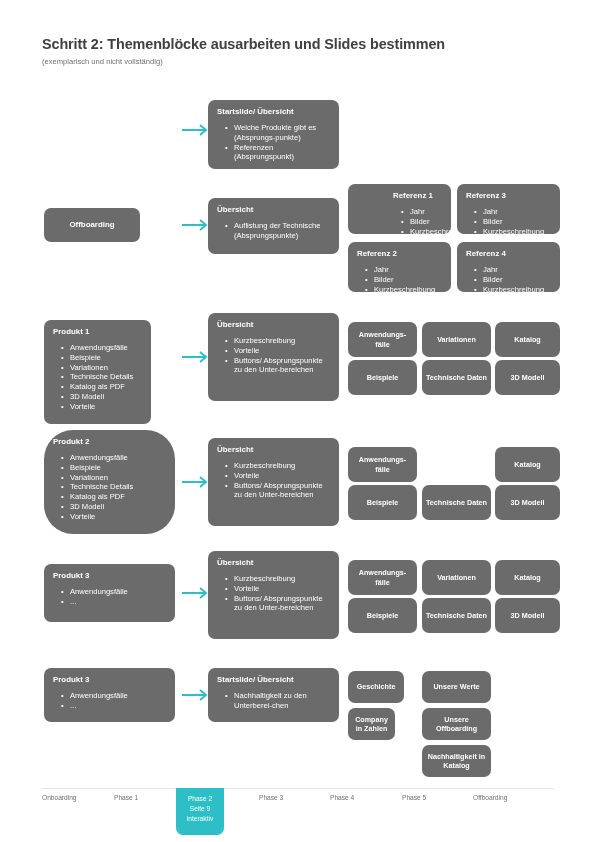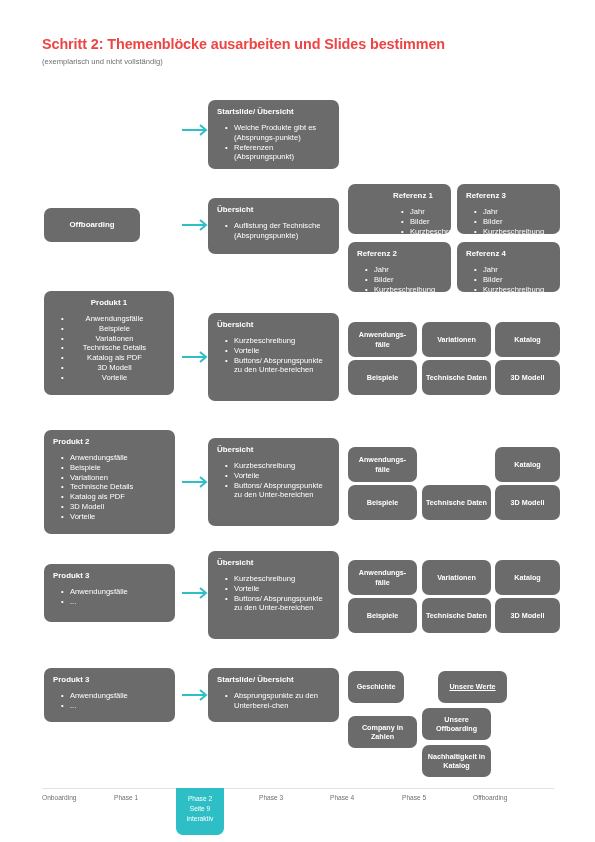--- a/index.html
+++ b/index.html
@@ -21,21 +21,21 @@
   .header {
     position: absolute;
     left: 42px;
     top: 36px;
     width: 520px;
   }
   .header h1 {
     margin: 0;
     font-size: 14.4px;
     font-weight: bold;
-    color: #ef4444;
+    color: #404040;
     letter-spacing: -0.1px;
     line-height: 1.2;
   }
   .header .subtitle {
     margin-top: 4px;
     font-size: 7.6px;
     color: #6e6f71;
     line-height: 1.2;
   }
 
@@ -232,21 +232,21 @@
 
   <div class="card card-pad" style="left:457px; top:242px; width:103px; height:50px;">
     <span class="title">Referenz 4</span>
     <ul class="bullets">
       <li>Jahr</li>
       <li>Bilder</li>
       <li>Kurzbeschreibung</li>
     </ul>
   </div>
 
-  <div class="card card-pad" style="left:44px; top:291px; width:130px; height:104px;text-align:center;">
+  <div class="card card-pad" style="left:44px; top:320px; width:107px; height:104px;">
     <span class="title">Produkt 1</span>
     <ul class="bullets">
       <li>Anwendungsfälle</li>
       <li>Beispiele</li>
       <li>Variationen</li>
       <li>Technische Details</li>
       <li>Katalog als PDF</li>
       <li>3D Modell</li>
       <li>Vorteile</li>
     </ul>
@@ -268,21 +268,21 @@
     </ul>
   </div>
 
   <div class="tile" style="left:348px; top:322px; width:69px; height:35px;">Anwendungs-fälle</div>
   <div class="tile" style="left:422px; top:322px; width:69px; height:35px;">Variationen</div>
   <div class="tile" style="left:495px; top:322px; width:65px; height:35px;">Katalog</div>
   <div class="tile" style="left:348px; top:360px; width:69px; height:35px;">Beispiele</div>
   <div class="tile" style="left:422px; top:360px; width:69px; height:35px;">Technische Daten</div>
   <div class="tile" style="left:495px; top:360px; width:65px; height:35px;">3D Modell</div>
 
-  <div class="card card-pad" style="left:44px; top:430px; width:131px; height:104px;">
+  <div class="card card-pad" style="left:44px; top:430px; width:131px; height:104px;border-radius:29px;">
     <span class="title">Produkt 2</span>
     <ul class="bullets">
       <li>Anwendungsfälle</li>
       <li>Beispiele</li>
       <li>Variationen</li>
       <li>Technische Details</li>
       <li>Katalog als PDF</li>
       <li>3D Modell</li>
       <li>Vorteile</li>
     </ul>
@@ -352,27 +352,27 @@
   <div class="arrow" style="left:181px; top:688px;">
     <svg width="30" height="14" viewBox="0 0 30 14">
       <line x1="1" y1="7" x2="24" y2="7" stroke="#2ebfc6" stroke-width="2"></line>
       <polyline points="19,2 25,7 19,12" fill="none" stroke="#2ebfc6" stroke-width="2"></polyline>
     </svg>
   </div>
 
   <div class="card card-pad" style="left:208px; top:668px; width:131px; height:54px;">
     <span class="title">Startslide/ Übersicht</span>
     <ul class="bullets">
-      <li>Absprungspunkte zu den Unterberei-chen</li>
+      <li>Nachhaltigkeit zu den Unterberei-chen</li>
     </ul>
   </div>
 
   <div class="tile" style="left:348px; top:671px; width:56px; height:32px;">Geschichte</div>
-  <div class="tile" style="left:438px; top:671px; width:69px; height:32px;text-decoration:underline;">Unsere Werte</div>
-  <div class="tile" style="left:348px; top:708px; width:69px; height:32px;margin-top:8px;">Company in Zahlen</div>
+  <div class="tile" style="left:422px; top:671px; width:69px; height:32px;">Unsere Werte</div>
+  <div class="tile" style="left:348px; top:708px; width:47px; height:32px;">Company in Zahlen</div>
   <div class="tile" style="left:422px; top:708px; width:69px; height:32px;">Unsere Offboarding</div>
   <div class="tile" style="left:422px; top:745px; width:69px; height:32px;">Nachhaltigkeit in Katalog</div>
 
 </div>
 
 <div class="footer">
   <div class="rule"></div>
 
   <div class="phase-label" style="left:42px;">Onboarding</div>
   <div class="phase-label" style="left:114px;">Phase 1</div>

